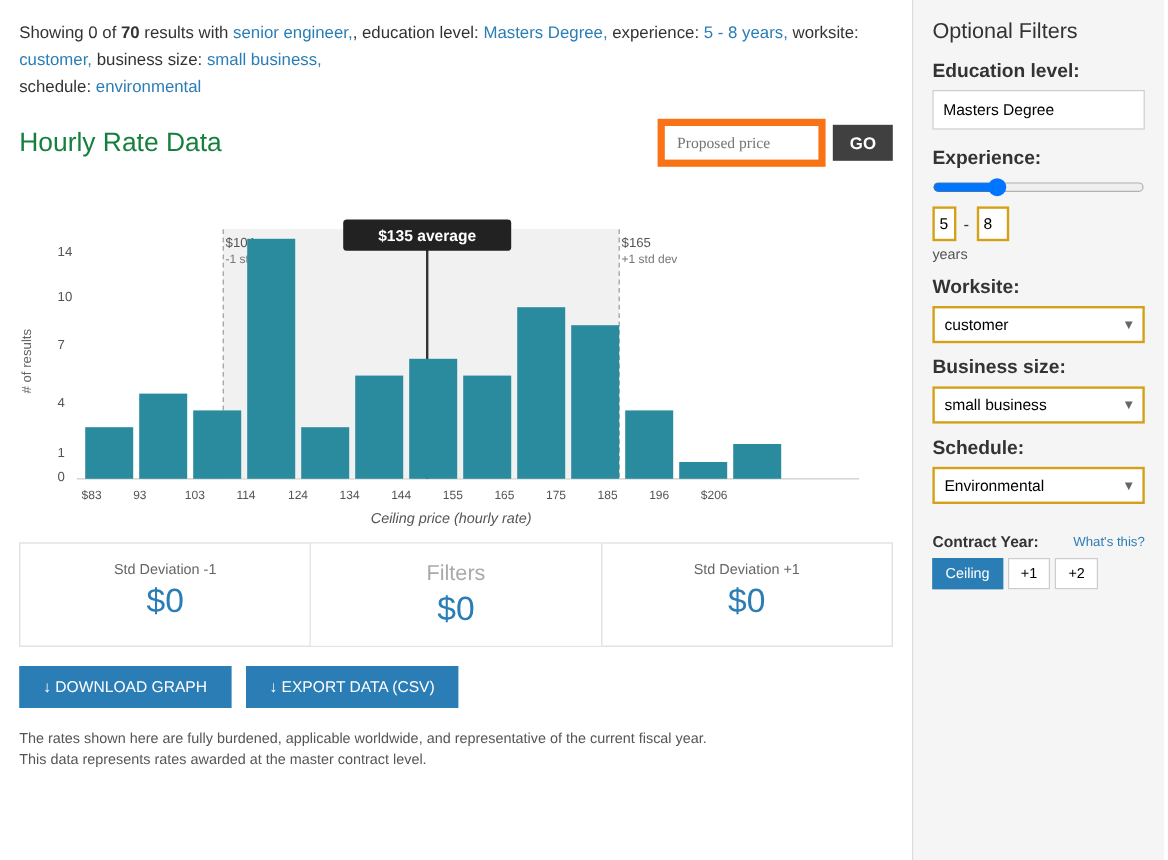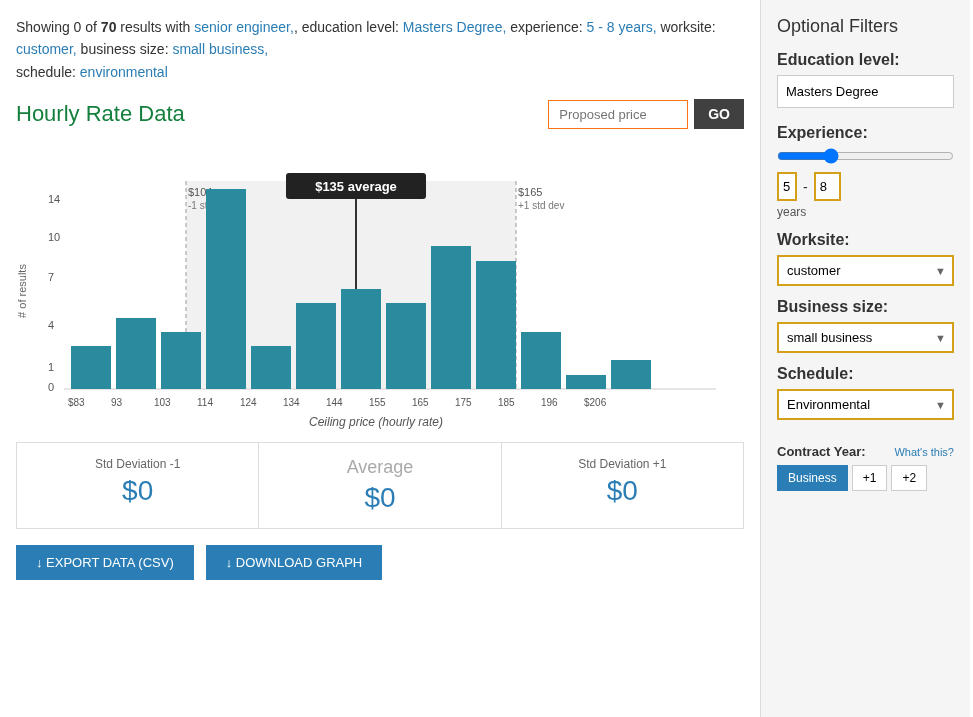--- a/index.html
+++ b/index.html
@@ -10,21 +10,21 @@
 
     
     .summary { font-size: 14px; line-height: 1.6; margin-bottom: 16px; }
     .summary a { color: #2a7db5; text-decoration: none; }
     .summary strong { font-weight: bold; }
 
     
     .chart-header { display: flex; align-items: center; justify-content: space-between; margin-bottom: 12px; }
     .chart-title { font-size: 22px; font-weight: 300; color: #15803d; }
     .price-input-row { display: flex; align-items: center; gap: 6px; }
-    .price-input { border: 1px solid #f97316; padding: 6px 10px; font-size: 13px; color: #999; width: 140px; }
+    .price-input { border: 6px solid #f97316; padding: 6px 10px; font-size: 13px; color: #999; width: 140px; font-family: Liberation Serif, serif; }
     .go-btn { background: #404040; color: #fff; border: none; padding: 7px 14px; font-size: 14px; cursor: pointer; font-weight: bold; }
 
     
     .chart-container { position: relative; margin-bottom: 8px; }
 
     
     .stats-row { display: flex; border: 1px solid #ddd; margin-bottom: 16px; }
     .stat-box { flex: 1; padding: 14px; text-align: center; border-right: 1px solid #ddd; }
     .stat-box:last-child { border-right: none; }
     .stat-label { font-size: 12px; color: #666; margin-bottom: 4px; }
@@ -144,34 +144,37 @@
         <text x="360" y="285" font-size="12" fill="#555" text-anchor="middle" font-style="italic">Ceiling price (hourly rate)</text>
       </svg>
     </div>
 
     <div class="stats-row">
       <div class="stat-box">
         <div class="stat-label">Std Deviation -1</div>
         <div class="stat-value">$0</div>
       </div>
       <div class="stat-box middle">
-        <div class="stat-label">Average</div>
+        <div class="stat-label">Filters</div>
         <div class="stat-value">$0</div>
       </div>
       <div class="stat-box">
         <div class="stat-label">Std Deviation +1</div>
         <div class="stat-value">$0</div>
       </div>
     </div>
 
     <div class="action-btns">
+      <button class="action-btn">↓ DOWNLOAD GRAPH</button>
       <button class="action-btn">↓ EXPORT DATA (CSV)</button>
-      <button class="action-btn">↓ DOWNLOAD GRAPH</button>
-    </div>
-
+    </div>
+
+    <div class="footer-note">
+      <span>The rates shown here are fully burdened, applicable worldwide, and representative of the current fiscal year.<br>This data represents rates awarded at the master contract level.</span>
+    </div>
   </div>
 
   <div class="sidebar">
     <div class="sidebar-title">Optional Filters</div>
 
     
     <div class="filter-label">Education level:</div>
     <input class="education-input" type="text" value="Masters Degree" style="">
 
     
@@ -225,18 +228,18 @@
         <option>Professional Services</option>
       </select>
     </div>
 
     
     <div class="contract-header">
       <span class="contract-label">Contract Year:</span>
       <a href="#" class="whats-this">What's this?</a>
     </div>
     <div class="year-btns">
-      <button class="year-btn active">Business</button>
+      <button class="year-btn active">Ceiling</button>
       <button class="year-btn">+1</button>
       <button class="year-btn">+2</button>
     </div>
   </div>
 </div>
 
 </body></html>

